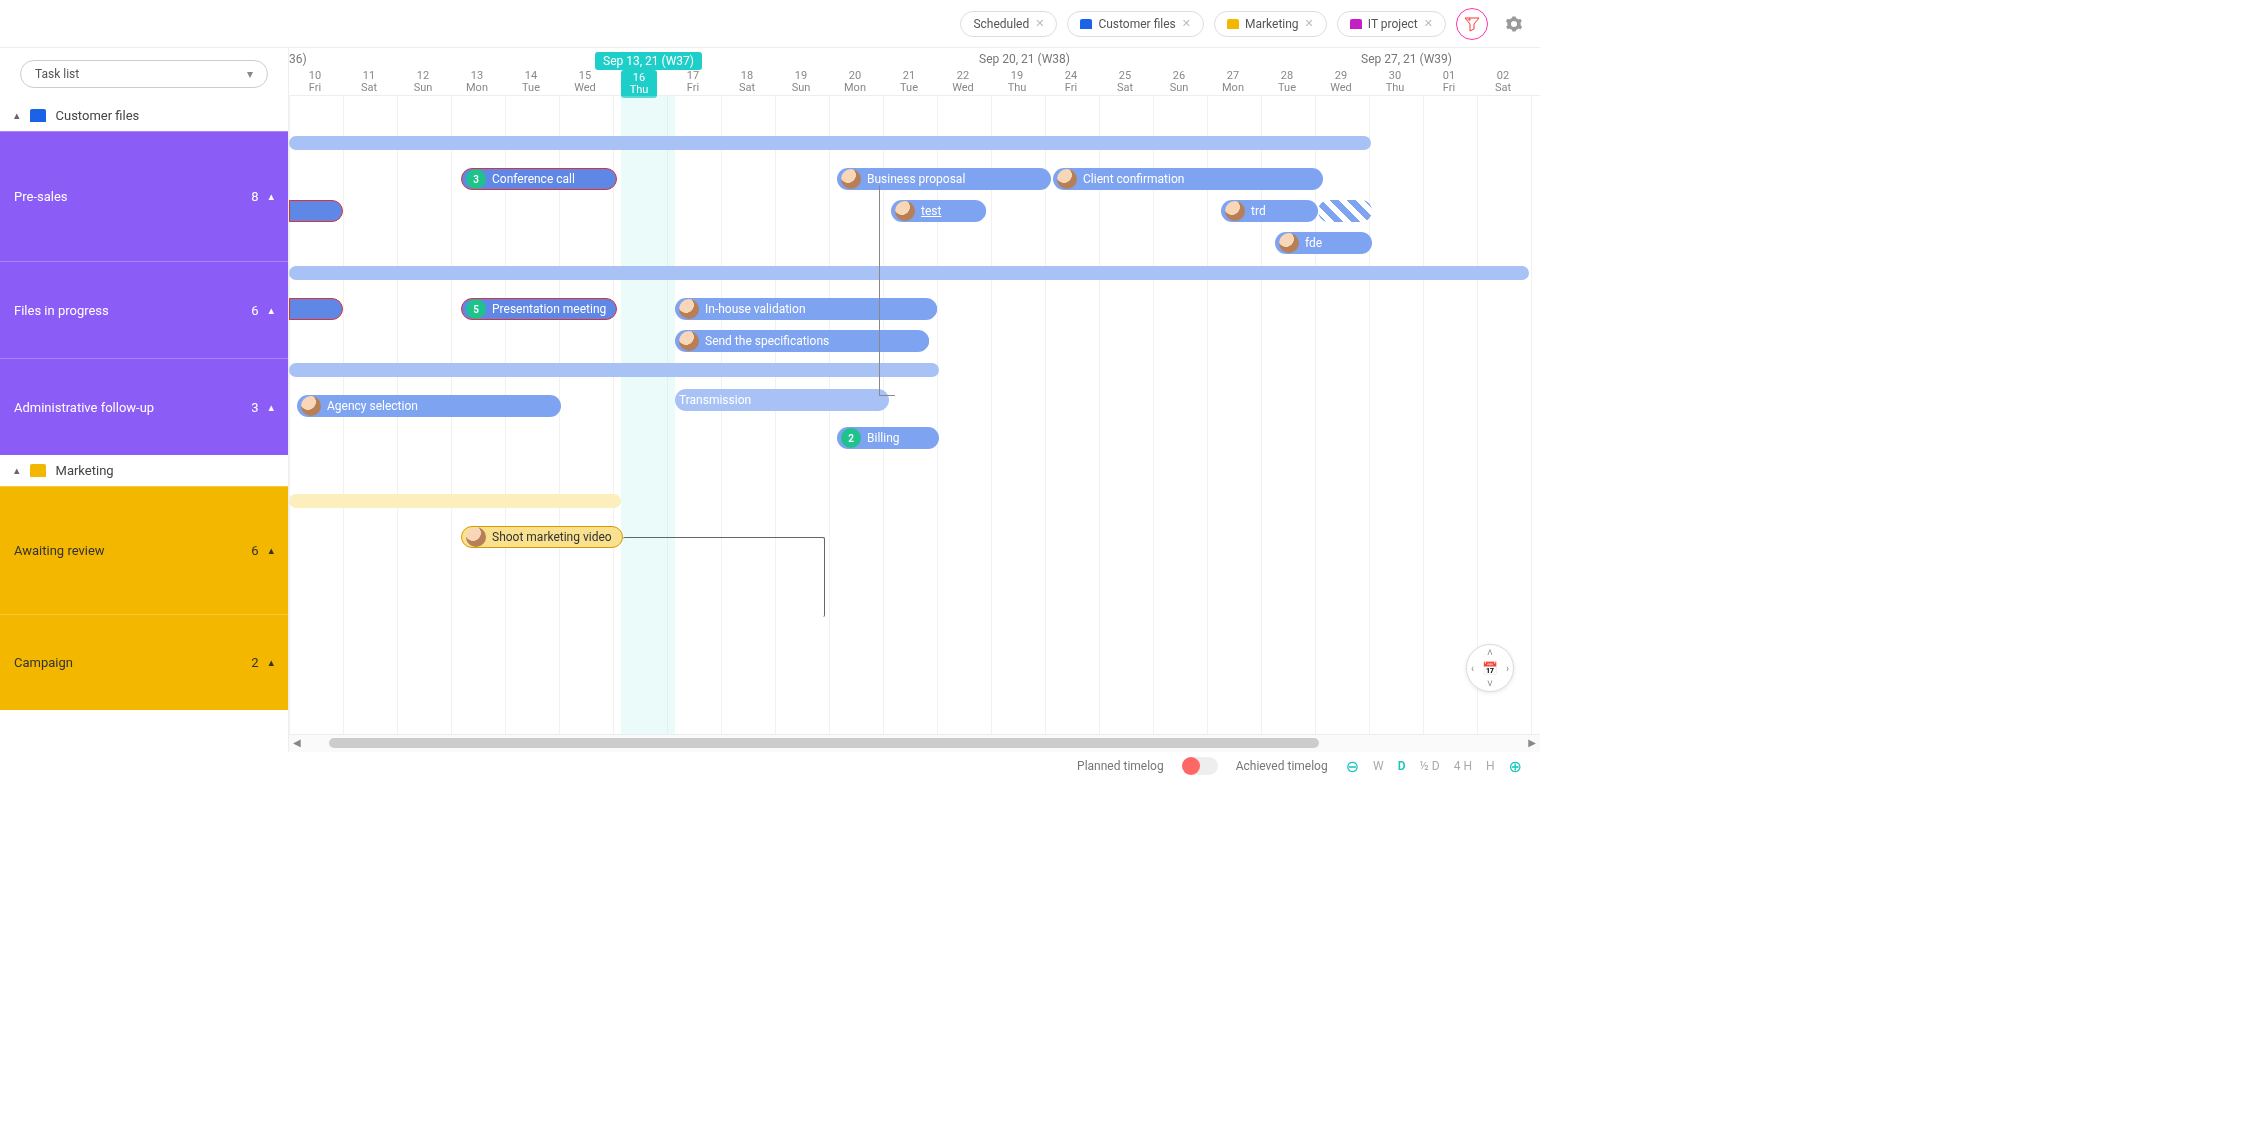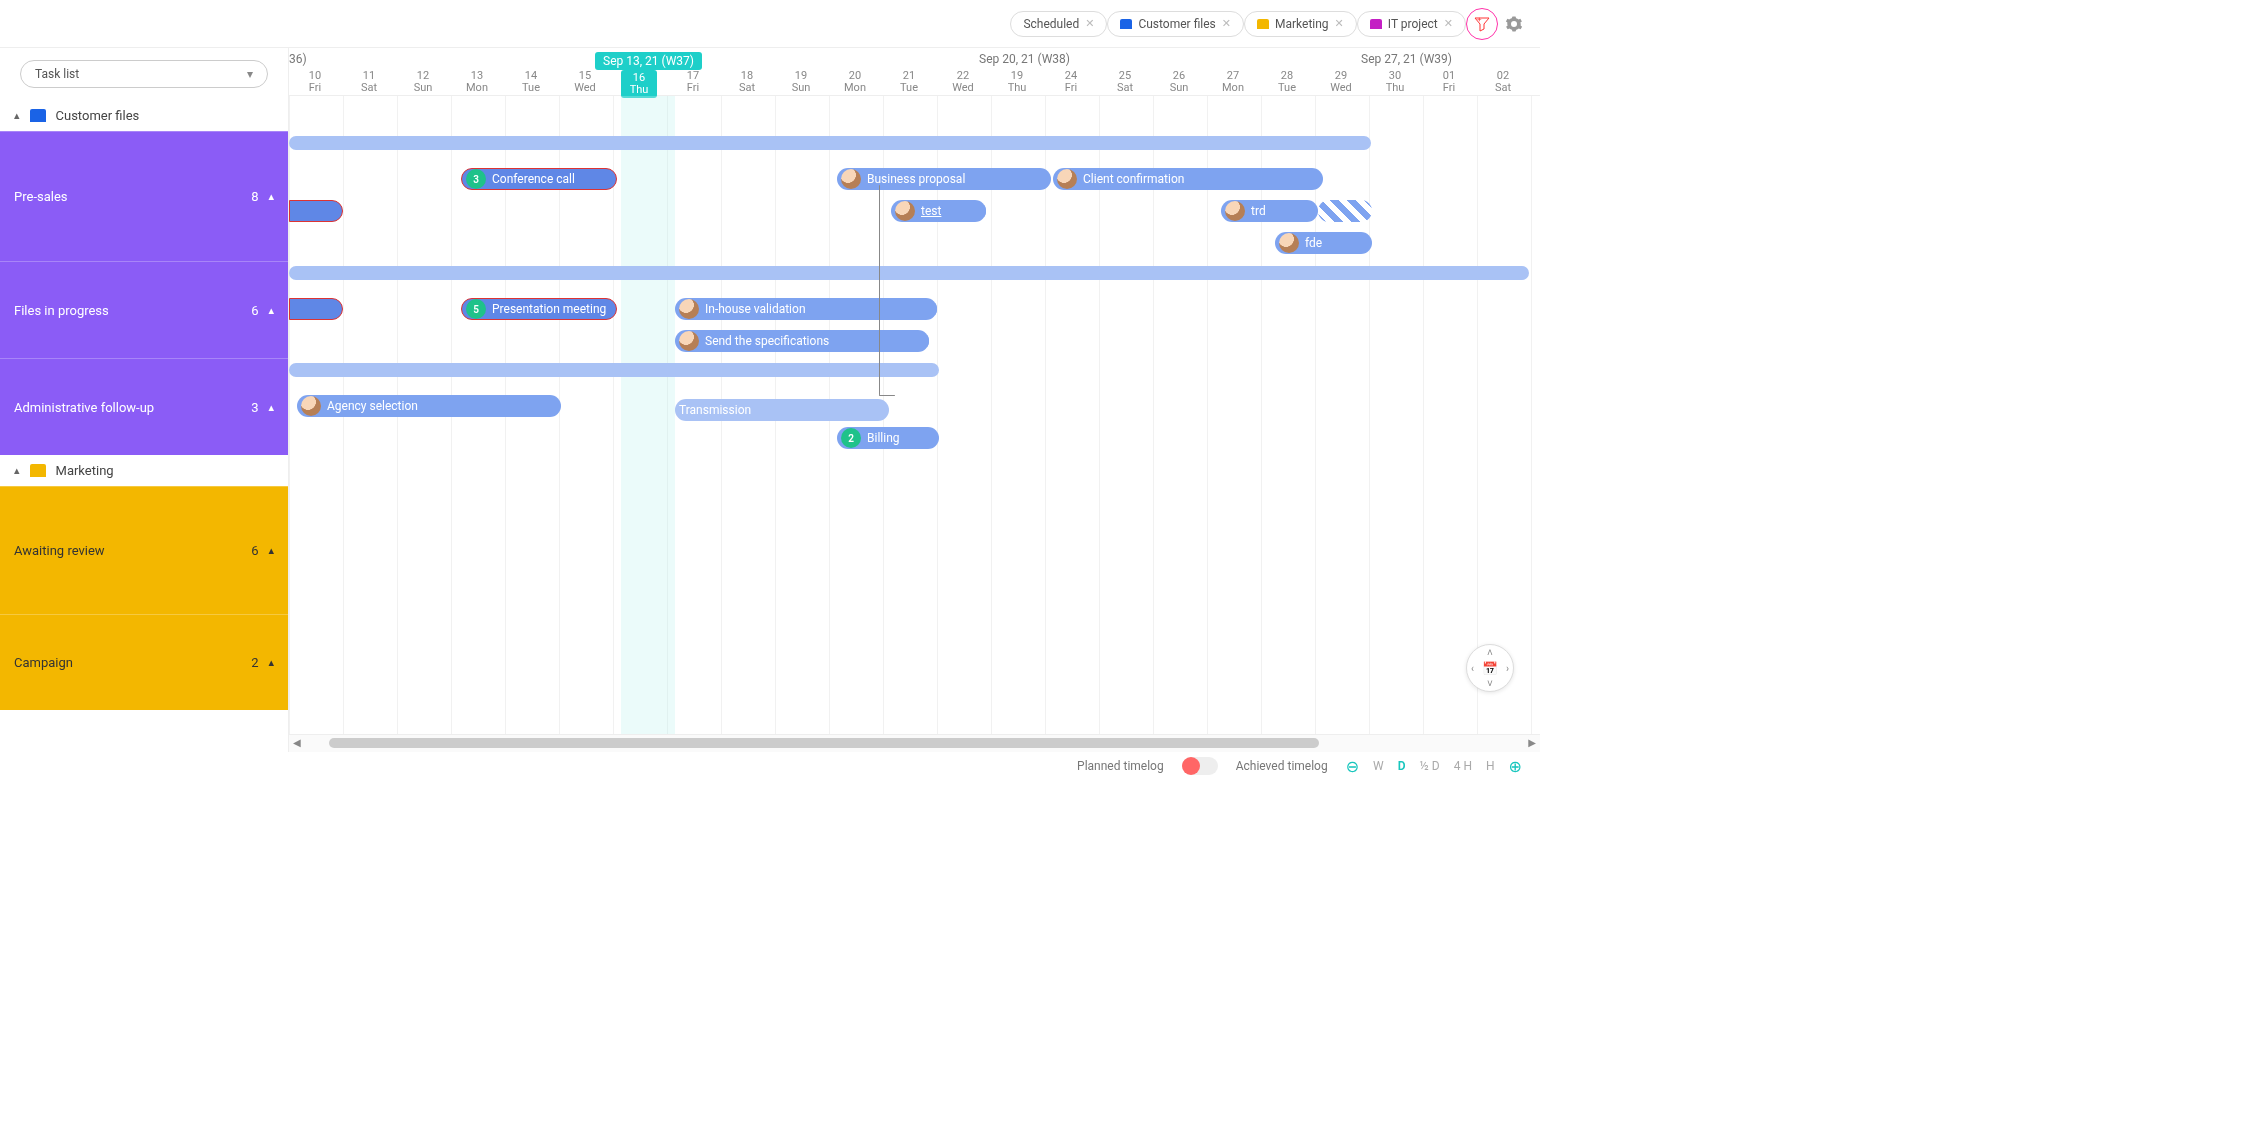--- a/index.html
+++ b/index.html
@@ -4,21 +4,21 @@
 <style>
 * { box-sizing: border-box; margin: 0; padding: 0; font-family: -apple-system, BlinkMacSystemFont, "Segoe UI", Roboto, sans-serif; }
 body { background: #fff; color: #333; font-size: 13px; overflow: hidden; width: 1540px; height: 780px; position: relative; }
 
 
 .topbar { display: flex; align-items: center; height: 48px; border-bottom: 1px solid #eee; padding: 0 10px; }
 .tabs { display: flex; height: 100%; }
 .tab { padding: 0 22px; display: flex; align-items: center; color: #999; cursor: pointer; border-right: 1px solid #eee; position: relative; }
 .tab.active { color: #666; }
 .tab.active::after { content:""; position:absolute; bottom:-1px; left:0; right:0; height:3px; background:#1ecfc9; }
-.topbar-right { margin-left: auto; display: flex; align-items: center; }
+.topbar-right { margin-left: auto; display: flex; align-items: center; gap: 10px; }
 .pill { display: inline-flex; align-items: center; gap: 6px; border: 1px solid #ddd; border-radius: 20px; padding: 5px 12px; font-size: 12px; color:#555; }
 .pill .close { color:#bbb; font-size:11px; cursor:pointer; }
 .pill .sq { width:12px; height:10px; border-radius:2px 2px 0 0; display:inline-block; }
 .iconbtn { width:32px; height:32px; border-radius:50%; border:1px solid #f3a; display:flex; align-items:center; justify-content:center; color:#f33; font-size:14px; }
 .gear { width:32px; height:32px; display:flex; align-items:center; justify-content:center; color:#888; }
 
 
 .main { display:flex; height: calc(100% - 48px - 28px); position:relative; }
 .sidebar { width: 289px; flex:none; border-right:1px solid #eee; overflow:hidden; }
 .tasklist-sel { margin:12px 20px; border:1px solid #ccc; border-radius:20px; padding:6px 14px; display:flex; align-items:center; justify-content:space-between; font-size:12px; color:#555;}
@@ -364,34 +364,42 @@
           <span class="arrowend"></span>
         </div>
       </div>
 
       <div class="body-row" style="--rh:97px">
         <div class="thinbar blue" style="left:0; width:650px; top:6px;"></div>
         <div class="bar blue" style="left:8px; width:264px; top:38px;">
           <span class="avatar"></span>
           <span>Agency selection</span>
         </div>
-        <div class="bar blue lt" style="left:386px; width:214px; top:42px;">
+        <div class="bar blue lt" style="left:386px; width:214px; top:32px;">
           <span>Transmission</span>
         </div>
         <div class="bar blue" style="left:548px; width:102px; top:70px;">
           <span class="dot num">2</span>
           <span>Billing</span>
         </div>
 
         <div class="dep" style="left:590px; top:-172px; width:1px; height:210px; border-width:0 1px 0 0;"></div>
         <div class="dep" style="left:590px; top:38px; width:16px; height:1px; border-width:1px 0 0 0;"></div>
       </div>
 
       <div style="height:34px; position:relative;"></div>
 
+      <div class="body-row" style="--rh:128px">
+        <div class="thinbar yellow" style="left:0; width:332px; top:6px;"></div>
+        <div class="bar yellow" style="left:172px; width:162px; top:38px;">
+          <span class="avatar"></span>
+          <span>Shoot marketing video</span>
+        </div>
+        <div class="dep" style="left:334px; top:49px; width:202px; height:80px; border-width:1px 1px 0 0; border-color:#666;"></div>
+      </div>
 
     </div>
 
     <div class="hscroll">
       <span style="position:absolute;left:4px;top:2px;color:#888;font-size:10px;">◀</span>
       <div class="thumb" style="left:40px; width:990px;"></div>
       <span style="position:absolute;right:4px;top:2px;color:#888;font-size:10px;">▶</span>
     </div>
   </div>
 

